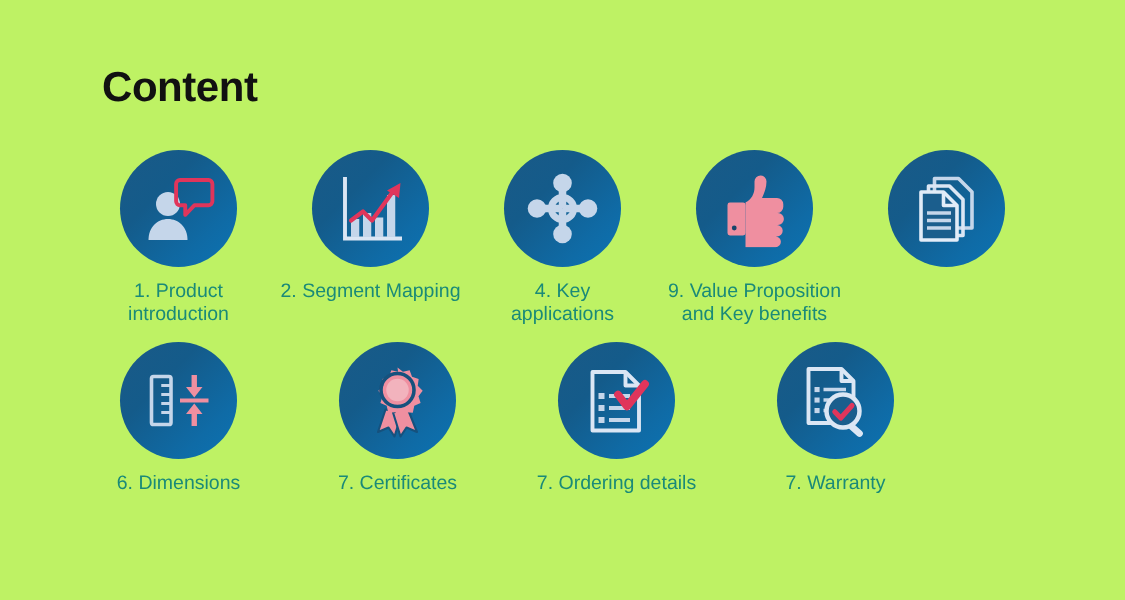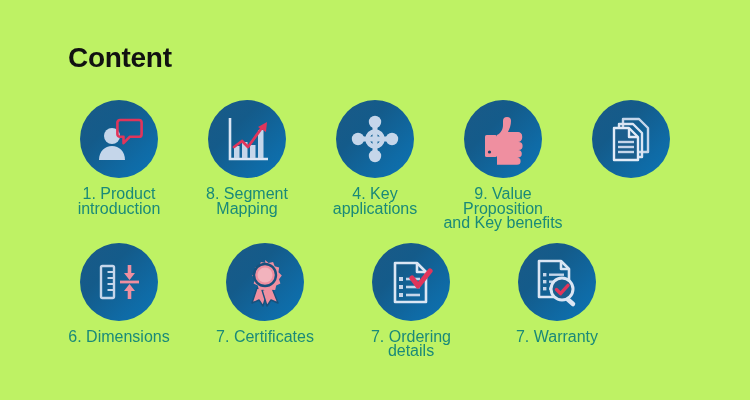--- a/index.html
+++ b/index.html
@@ -47,21 +47,21 @@
     border-radius:50%;
     background:linear-gradient(135deg,#1a5a87 0%,#145b8a 35%,#0f6ba6 75%,#0c73b3 100%);
     display:flex;align-items:center;justify-content:center;
     position:relative;
     flex:0 0 auto;
   }
   .circle svg{display:block;}
   .label{
     margin-top:9px;
     text-align:center;
-    font-size:16px;
+    font-size:13px;
     line-height:14.5px;
     color:#1a8a78;
     font-family:"Liberation Sans", sans-serif;
     width:124px;
     white-space:pre-line;
   }
 </style>
 </head>
 <body>
 
@@ -90,21 +90,21 @@
           <svg width="52" height="52" viewBox="0 0 52 52">
             <path d="M9 5v41h38" fill="none" stroke="#dbe6f4" stroke-width="2.6"></path>
             <rect x="13" y="33" width="5.5" height="12" fill="#c5d6ea"></rect>
             <rect x="21" y="29" width="5.5" height="16" fill="#c5d6ea"></rect>
             <rect x="29" y="32" width="5.5" height="13" fill="#c5d6ea"></rect>
             <rect x="37" y="17" width="5.5" height="28" fill="#c5d6ea"></rect>
             <path d="M13 34l8 -6 6 6 13 -18" fill="none" stroke="#e0355b" stroke-width="2.8" stroke-linejoin="round" stroke-linecap="round"></path>
             <path d="M46 9l-1 10 -8 -5z" fill="#e0355b"></path>
           </svg>
         </div>
-        <div class="label">8. Segment Mapping</div>
+        <div class="label">2. Segment Mapping</div>
       </div>
 
       <div class="cell">
         <div class="circle">
           <svg width="52" height="52" viewBox="0 0 52 52">
             <line x1="26" y1="26" x2="26" y2="10" stroke="#c5d6ea" stroke-width="5"></line>
             <line x1="26" y1="26" x2="26" y2="42" stroke="#c5d6ea" stroke-width="5"></line>
             <line x1="26" y1="26" x2="10" y2="26" stroke="#c5d6ea" stroke-width="5"></line>
             <line x1="26" y1="26" x2="42" y2="26" stroke="#c5d6ea" stroke-width="5"></line>
             <circle cx="26" cy="26" r="7.5" fill="none" stroke="#c5d6ea" stroke-width="4.5"></circle>

